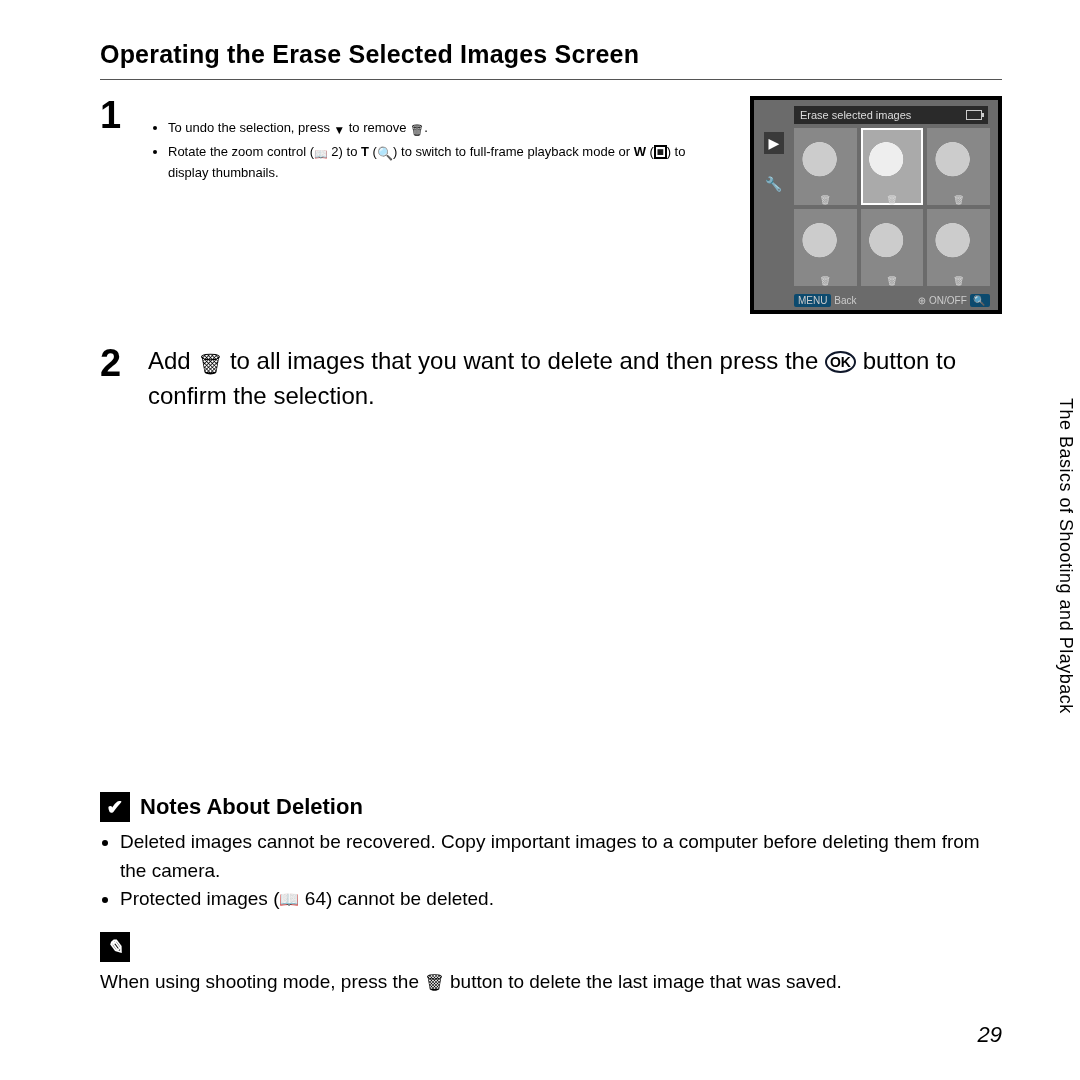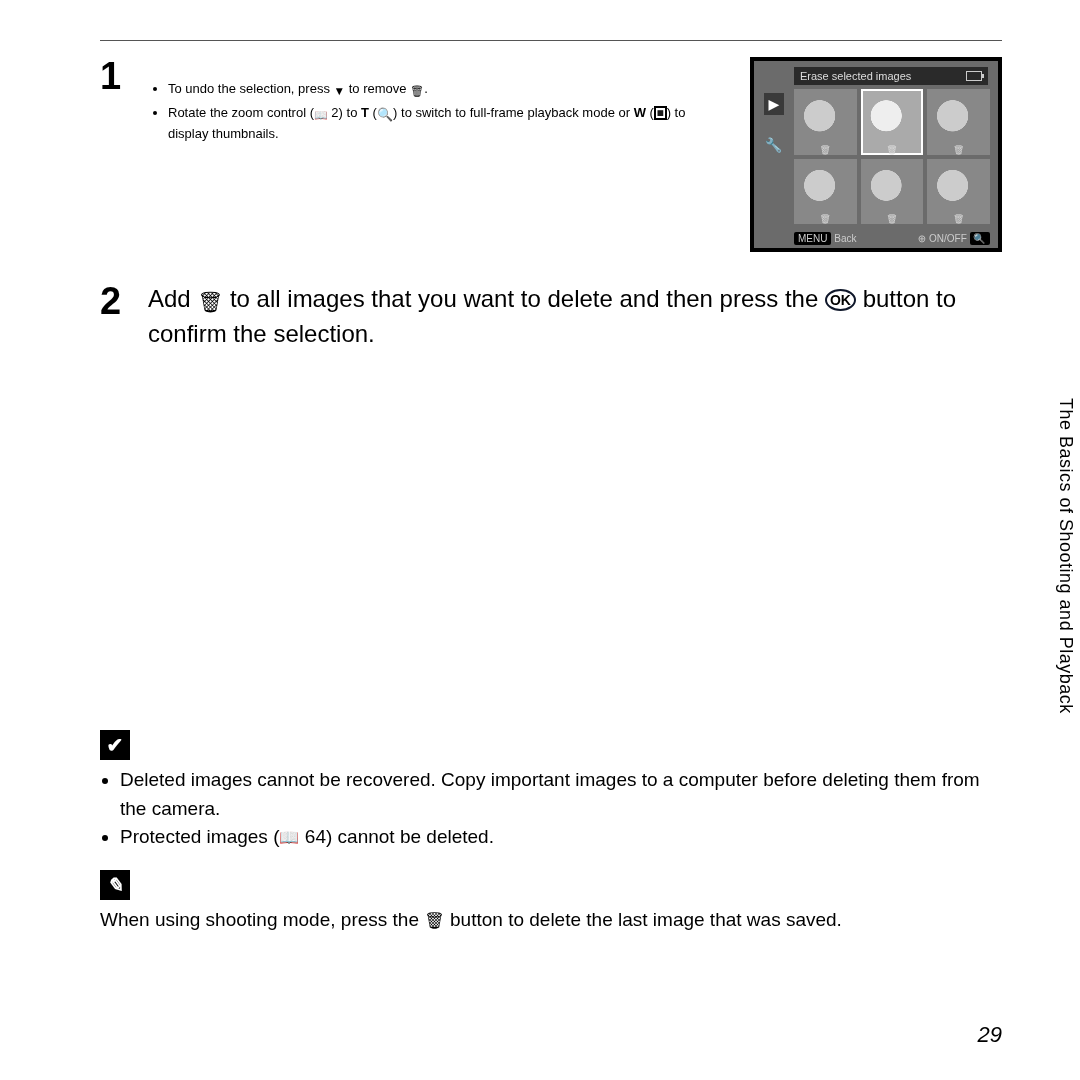--- a/index.html
+++ b/index.html
@@ -102,21 +102,21 @@
     right: 78px;
     bottom: 32px;
     font-size: 22px;
     font-style: italic;
   }
   
   .lcd {
     float: right;
     margin-left: 16px;
     width: 252px;
-    height: 195px;
+    height: 218px;
     border: 4px solid #000;
     box-sizing: border-box;
     background: #6b6b6b;
     position: relative;
     text-align: right;
   }
   .lcd .titlebar {
     position: absolute; top: 6px; left: 40px; right: 10px;
     background: #2a2a2a;
     color: #ddd;
@@ -146,21 +146,21 @@
   .lcd .thumbs .th .trash {
     position: absolute; bottom: -2px; left: 50%; transform: translateX(-50%);
     font-size: 9px; color: #ddd;
   }
   .lcd .thumbs .th.sel { border-color: #fff; background: radial-gradient(circle at 40% 40%, #eee 0 30%, #aaa 31% 100%); }
   .lcd .footer {
     position: absolute; left: 40px; right: 8px; bottom: 4px;
     display: flex; justify-content: space-between;
     font-size: 10px; color: #ccc;
   }
-  .lcd .footer .lbl { background: #000000; padding: 1px 4px; border-radius: 2px; }
+  .lcd .footer .lbl { background: #0c4a6e; padding: 1px 4px; border-radius: 2px; }
   .battery {
     width: 14px; height: 8px; border: 1px solid #ccc; position: relative;
   }
   .battery::after { content: ""; position: absolute; right: -3px; top: 2px; width: 2px; height: 4px; background: #ccc; }
   .glyph { font-weight: 900; }
   .tri { display:inline-block; font-size: 0.9em; }
   .trash-ico { display:inline-block; font-size: 0.85em; }
   .book-ico { display:inline-block; font-size: 0.85em; }
   .ok-ico {
     display:inline-block;
@@ -176,20 +176,21 @@
     padding: 0 1px;
     vertical-align: 2px;
   }
   .step1-text { max-width: 560px; }
 </style>
 </head>
 <body>
 
 <div class="page">
 
+  <h2 class="section-title">Operating the Erase Selected Images Screen</h2>
   <hr class="rule">
 
   <div class="step">
     <div class="step-num">1</div>
     <div class="step-body">
 
       <div class="lcd">
         <div class="titlebar">
           <span>Erase selected images</span>
           <span class="battery"></span>
@@ -252,20 +253,21 @@
         <span>Add </span><span class="trash-ico inline-ico">🗑</span><span> to all images that you want to delete and then press the </span><span class="ok-ico">OK</span><span> button to confirm the selection.</span>
       </p>
     </div>
   </div>
 
   <div class="side-tab">The Basics of Shooting and Playback</div>
 
   <div class="notes-block">
     <div class="notes-heading">
       <span class="notes-box black">✔</span>
+      <span>Notes About Deletion</span>
     </div>
     <ul class="note-list">
       <li>Deleted images cannot be recovered. Copy important images to a computer before deleting them from the camera.</li>
       <li>
         <span>Protected images (</span><span class="book-ico inline-ico">📖</span><span> 64</span><span>) cannot be deleted.</span>
       </li>
     </ul>
 
     <div class="notes-heading">
       <span class="notes-box black" style="font-style:italic;">✎</span>

